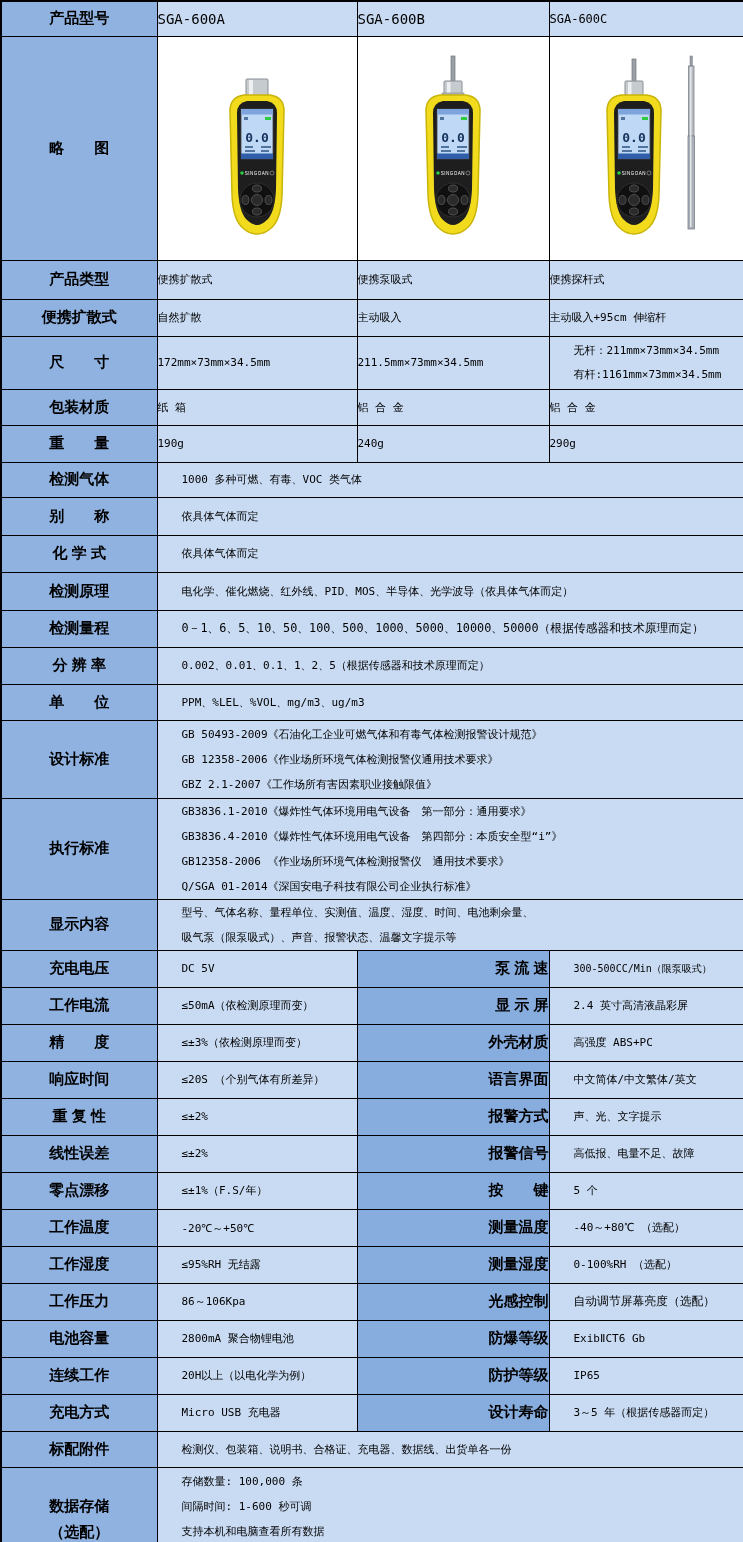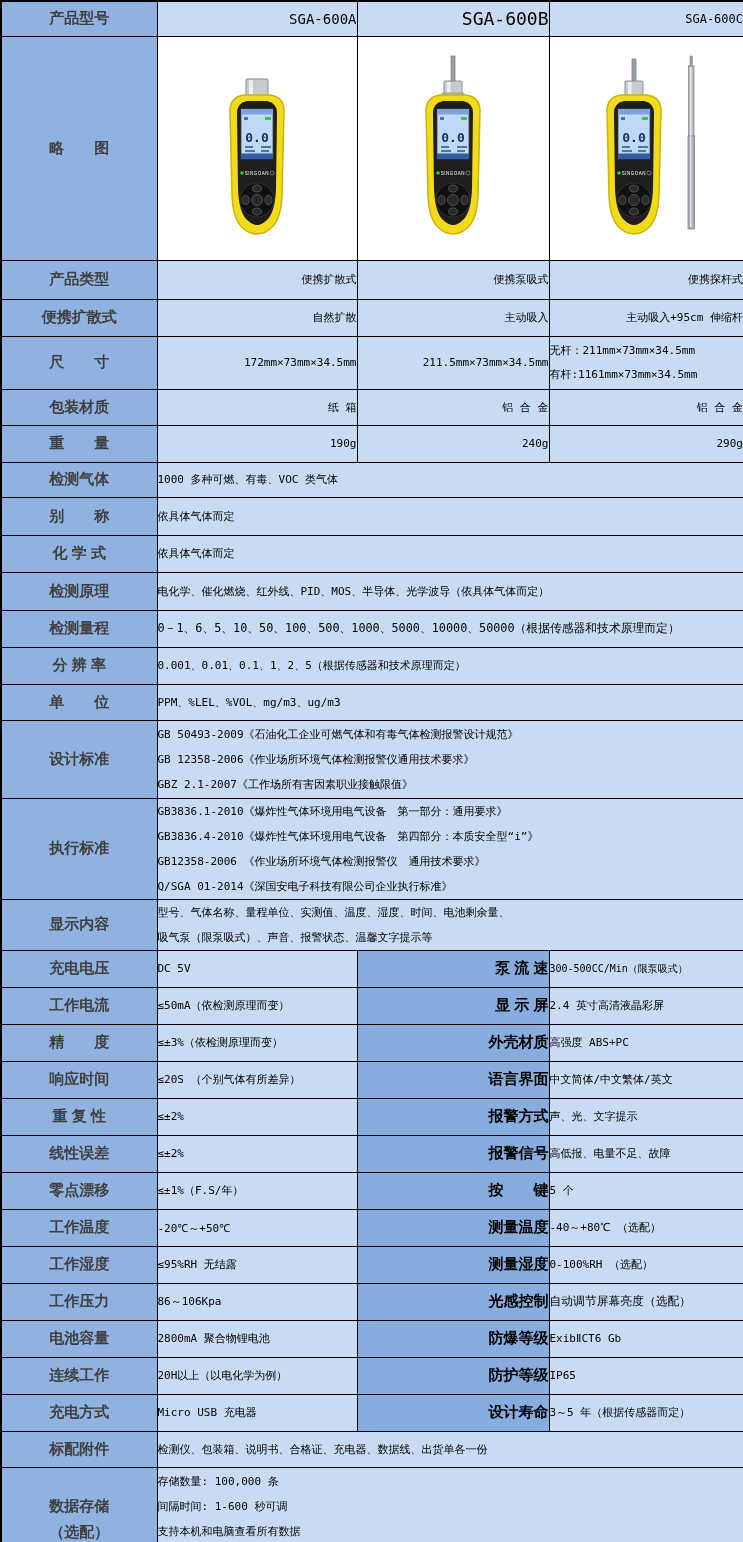--- a/index.html
+++ b/index.html
@@ -1,23 +1,23 @@
 <!DOCTYPE html>
 <html><head>
 <meta charset="utf-8">
 <style>
   html,body{margin:0;padding:0;background:#fff;}
   body{width:743px;font-family:"Liberation Sans",sans-serif;}
   table{border-collapse:collapse;table-layout:fixed;width:743px;border:2px solid #000;}
   td{border:1px solid #000;vertical-align:middle;overflow:hidden;padding:0;}
-  .lbl{background:#8FB2E0;text-align:center;font-weight:bold;font-size:15px;color:#404040;}
+  .lbl{background:#8FB2E0;text-align:center;font-weight:bold;font-size:15px;color:#000000;}
   .lbl2{background:#87ACDE;text-align:right;font-weight:bold;font-size:15px;color:#000;}
   .val{background:#C9DBF3;font-size:11px;color:#000;font-family:"DejaVu Sans Mono",monospace;}
-  .center{text-align:right;}
-  .left{text-align:left;padding-left:0;padding-right:4px;}
+  .center{text-align:left;}
+  .left{text-align:left;padding-left:24px;padding-right:4px;}
   .img-cell{background:#fff;text-align:center;}
   .lines{display:flex;flex-direction:column;justify-content:center;height:100%;}
   .lines div{line-height:25px;}
   .lines2 div{line-height:24px;}
   .lbl .lines div{line-height:26px;}
   .h35{height:35px}.h36{height:36px}.h37{height:37px}.h38{height:38px}.h39{height:39px}
   .h51{height:51px}.h53{height:53px}.h78{height:78px}.h100{height:100px}.h104{height:104px}.h198{height:224px}
   .dev{display:block;margin:0 auto;}
 </style>
 </head>
@@ -54,21 +54,21 @@
       <col style="width:156px">
       <col style="width:200px">
       <col style="width:192px">
       <col style="width:195px">
     </colgroup>
 
   <tbody>
       <tr class="h35">
     <td class="lbl">产品型号</td>
     <td class="val center" style="font-size:14px">SGA-600A</td>
-    <td class="val center" style="font-size:18px">SGA-600B</td>
+    <td class="val center" style="font-size:14px">SGA-600B</td>
     <td class="val center" style="font-size:12px">SGA-600C</td>
   </tr>
 
   <tr class="h198">
     <td class="lbl">略　　图</td>
     <td class="img-cell">
       <svg class="dev" width="130" height="190" viewBox="0 0 130 190">
         <rect x="54" y="26" width="22" height="18" rx="1" fill="#C6CBD0" stroke="#8A9096"></rect>
         <rect x="57" y="27" width="4" height="16" fill="#EDEFF1"></rect>
         <use href="#device-body"></use>
@@ -152,21 +152,21 @@
   <tr class="h38">
     <td class="lbl">检测原理</td>
     <td class="val left" colspan="3">电化学、催化燃烧、红外线、PID、MOS、半导体、光学波导（依具体气体而定）</td>
   </tr>
   <tr class="h37">
     <td class="lbl">检测量程</td>
     <td class="val left" colspan="3" style="font-size:11.8px">0－1、6、5、10、50、100、500、1000、5000、10000、50000（根据传感器和技术原理而定）</td>
   </tr>
   <tr class="h37">
     <td class="lbl">分 辨 率</td>
-    <td class="val left" colspan="3">0.001、0.01、0.1、1、2、5（根据传感器和技术原理而定）</td>
+    <td class="val left" colspan="3">0.002、0.01、0.1、1、2、5（根据传感器和技术原理而定）</td>
   </tr>
   <tr class="h36">
     <td class="lbl">单　　位</td>
     <td class="val left" colspan="3">PPM、%LEL、%VOL、mg/m3、ug/m3</td>
   </tr>
   <tr class="h78">
     <td class="lbl">设计标准</td>
     <td class="val left" colspan="3">
       <div class="lines">
         <div>GB 50493-2009《石油化工企业可燃气体和有毒气体检测报警设计规范》</div>

